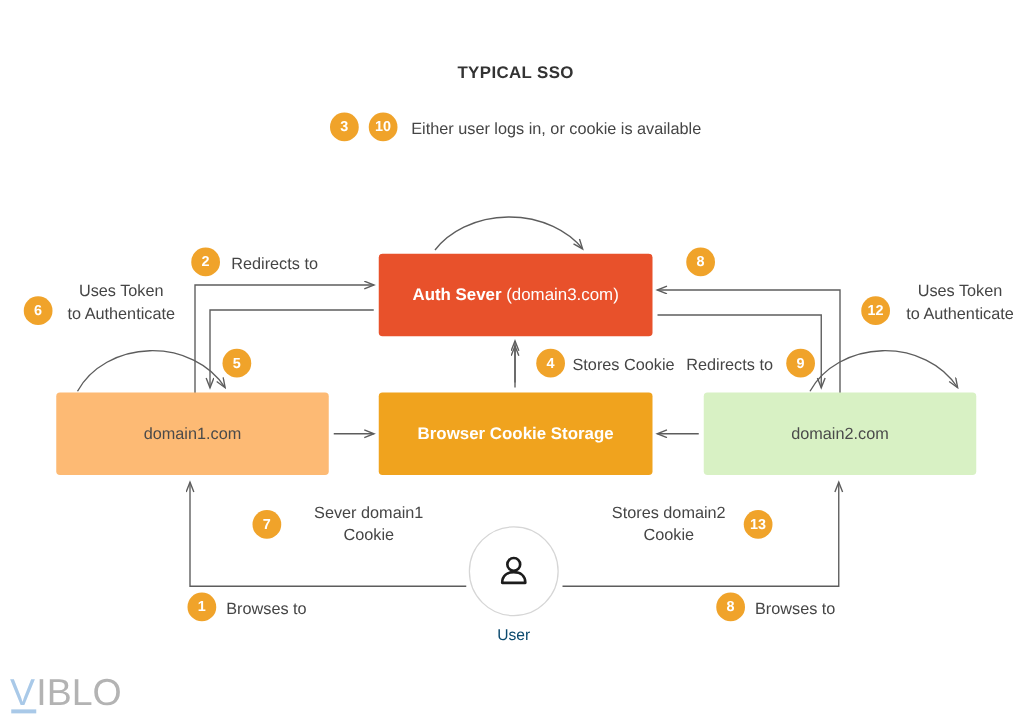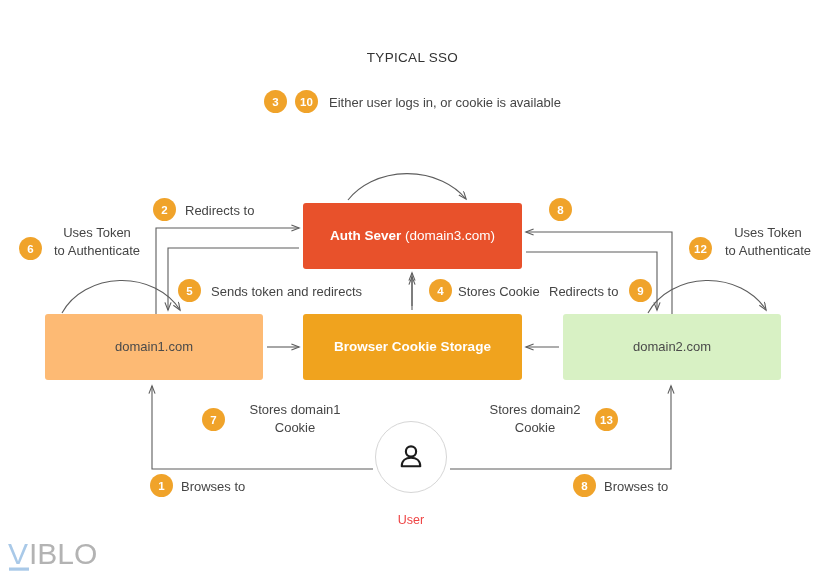--- a/index.html
+++ b/index.html
@@ -44,22 +44,22 @@
 
   
   .user-wrap{position:absolute;left:375px;top:421px;width:72px;height:72px;}
   .user-circle{
     width:72px;height:72px;border-radius:50%;
     background:#ffffff;border:1px solid #d6d6d6;
     box-sizing:border-box;
     display:flex;align-items:center;justify-content:center;
   }
   .user-label{
-    position:absolute;left:-40px;top:92px;width:152px;
-    text-align:center;font-size:12.5px;color:#ef4444;
+    position:absolute;left:-40px;top:80px;width:152px;
+    text-align:center;font-size:12.5px;color:#0c4a6e;
   }
 
   
   .badge{
     position:absolute;
     width:23px;height:23px;border-radius:50%;
     background:#f0a32a;color:#ffffff;
     font-size:11.5px;font-weight:bold;
     display:flex;align-items:center;justify-content:center;
     box-sizing:border-box;
@@ -70,21 +70,21 @@
     position:absolute;
     font-size:13px;color:#454545;
     line-height:1.35;
     white-space:pre-line;
   }
   .lbl.c{text-align:center;}
   .lbl.l{text-align:left;}
 
   .title{
     position:absolute;left:0;top:50px;width:825px;
-    text-align:center;font-size:13.5px;font-weight:normal;color:#333333;
+    text-align:center;font-size:13.5px;font-weight:bold;color:#333333;
     letter-spacing:.3px;
   }
 
   
   .logo{position:absolute;left:8px;top:538px;height:34px;}
   .logo svg{display:block;}
 </style>
 </head>
 <body>
 
@@ -167,30 +167,29 @@
 
   <div class="badge" style="left:19px;top:237px;">6</div>
   <div class="lbl c" style="left:44px;top:224px;width:106px;">Uses Token
 to Authenticate</div>
 
   <div class="badge" style="left:689px;top:237px;">12</div>
   <div class="lbl c" style="left:714px;top:224px;width:108px;">Uses Token
 to Authenticate</div>
 
   <div class="badge" style="left:178px;top:279px;">5</div>
-  <div class="lbl l" style="left:211px;top:283px;">Sends token and redirects</div>
 
   <div class="badge" style="left:429px;top:279px;">4</div>
   <div class="lbl l" style="left:458px;top:283px;">Stores Cookie</div>
 
   <div class="lbl l" style="left:549px;top:283px;">Redirects to</div>
   <div class="badge" style="left:629px;top:279px;">9</div>
 
   <div class="badge" style="left:202px;top:408px;">7</div>
-  <div class="lbl c" style="left:230px;top:401px;width:130px;">Stores domain1
+  <div class="lbl c" style="left:230px;top:401px;width:130px;">Sever domain1
 Cookie</div>
 
   <div class="lbl c" style="left:470px;top:401px;width:130px;">Stores domain2
 Cookie</div>
   <div class="badge" style="left:595px;top:408px;">13</div>
 
   <div class="badge" style="left:150px;top:474px;">1</div>
   <div class="lbl l" style="left:181px;top:478px;">Browses to</div>
 
   <div class="badge" style="left:573px;top:474px;">8</div>

